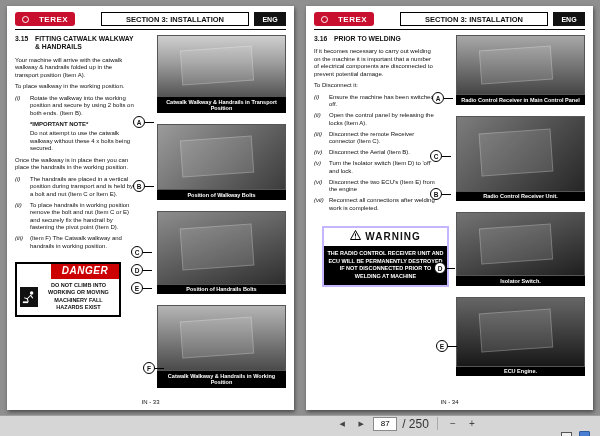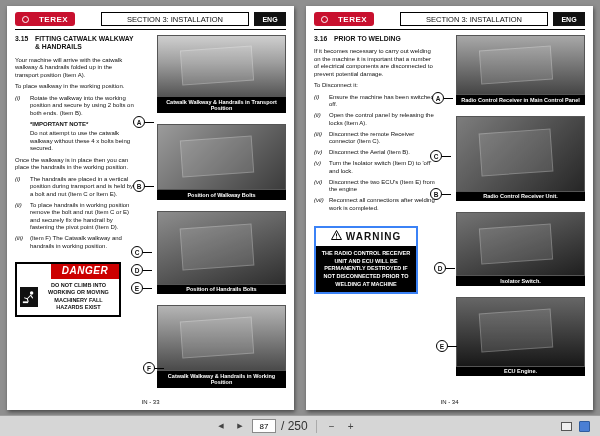--- a/index.html
+++ b/index.html
@@ -21,21 +21,21 @@
     padding:6px 8px;
   }
   
   .page-header { display:flex; gap:5px; height:18px; align-items:stretch;
     border-bottom:1px solid #000; padding-bottom:3px; }
   .logo { width:60px; background:#c8102e; border-radius:3px; color:#fff;
     display:flex; align-items:center; justify-content:center; gap:10px;
     font-weight:bold; font-size:8px; letter-spacing:.5px; }
   .logo-ring { width:7px; height:7px; border:1.5px solid #fff; border-radius:50%; }
   .section-box { flex:1; border:1.5px solid #000; display:flex; align-items:center;
-    justify-content:center; font-weight:normal; font-size:7.5px;margin-left:21px; }
+    justify-content:center; font-weight:bold; font-size:7.5px;margin-left:21px; }
   .lang-box { width:32px; background:#111; color:#fff; display:flex;
     align-items:center; justify-content:center; font-weight:bold; font-size:7px; }
   
   .content { display:flex; margin-top:5px; }
   .text-col { width:122px; font-size:6px; line-height:1.25; }
   .fig-col { width:129px; margin-left:auto; }
   .heading { display:flex; gap:4px; font-weight:bold; font-size:6.8px; margin-bottom:5px; }
   .heading-num { flex:none; width:16px; }
   .para { margin-bottom:4px; }
   .step { display:flex; margin-bottom:3.5px; }
@@ -68,30 +68,30 @@
   
   .danger { width:106px; border:2px solid #000; margin-top:12px; }
   .danger-head { background:#c00; color:#fff; font-weight:bold; font-style:italic;
     font-size:10px; text-align:center; padding:1px 0; letter-spacing:.5px;margin-left:34px; }
   .danger-body { display:flex; gap:3px; padding:3px; align-items:center; }
   .danger-icon { flex:none; width:18px; height:20px; background:#111;
     display:flex; align-items:center; justify-content:center; }
   .danger-text { font-weight:bold; font-size:5.5px; text-align:center;
     text-transform:uppercase; line-height:1.35; flex:1; }
   
-  .warning { width:104px; border:2px solid #3b82f6; margin-top:14px; }
+  .warning { width:127px; border:2px solid #c4b5fd; margin-top:14px;margin-left:8px; }
   .warning-head { display:flex; align-items:center; justify-content:center; gap:4px;
     padding:2px 0; font-weight:bold; font-size:10px; letter-spacing:1px; }
   .warning-body { background:#000; color:#fff; font-weight:bold; font-size:5.5px;
     text-align:center; padding:4px 3px; line-height:1.4; }
   .page-num { position:absolute; bottom:5px; left:0; width:100%; text-align:center;
     font-size:6px; }
   
   .toolbar { position:absolute; bottom:0; left:0; width:100%; height:21px;
-    background:#d6d6d6; border-top:1px solid #9e9e9e; display:flex; align-items:center; }
+    background:#d6d6d6; border-top:1px solid #9e9e9e; display:flex; align-items:center;flex-direction:column; }
   .tb-left { display:flex; align-items:center; gap:5px; margin-left:214px; }
   .tb-right { display:flex; align-items:center; gap:7px; margin-left:auto; margin-right:10px; }
   .tb-btn { font-size:7px; color:#444; width:14px; height:15px; display:flex;
     align-items:center; justify-content:center; border-radius:2px; }
   .tb-btn.zoom { font-size:10px; }
   .page-input { width:24px; height:14px; border:1px solid #8a8a8a; background:#fff;
     text-align:center; font-size:8px; font-family:inherit; padding:0; }
   .page-total { font-size:12px; color:#333; }
   .tb-sep { width:1px; height:13px; background:#aaa; margin:0 3px; }
   .icon-fit { width:11px; height:9px; border:1px solid #555; background:#efefef; }

